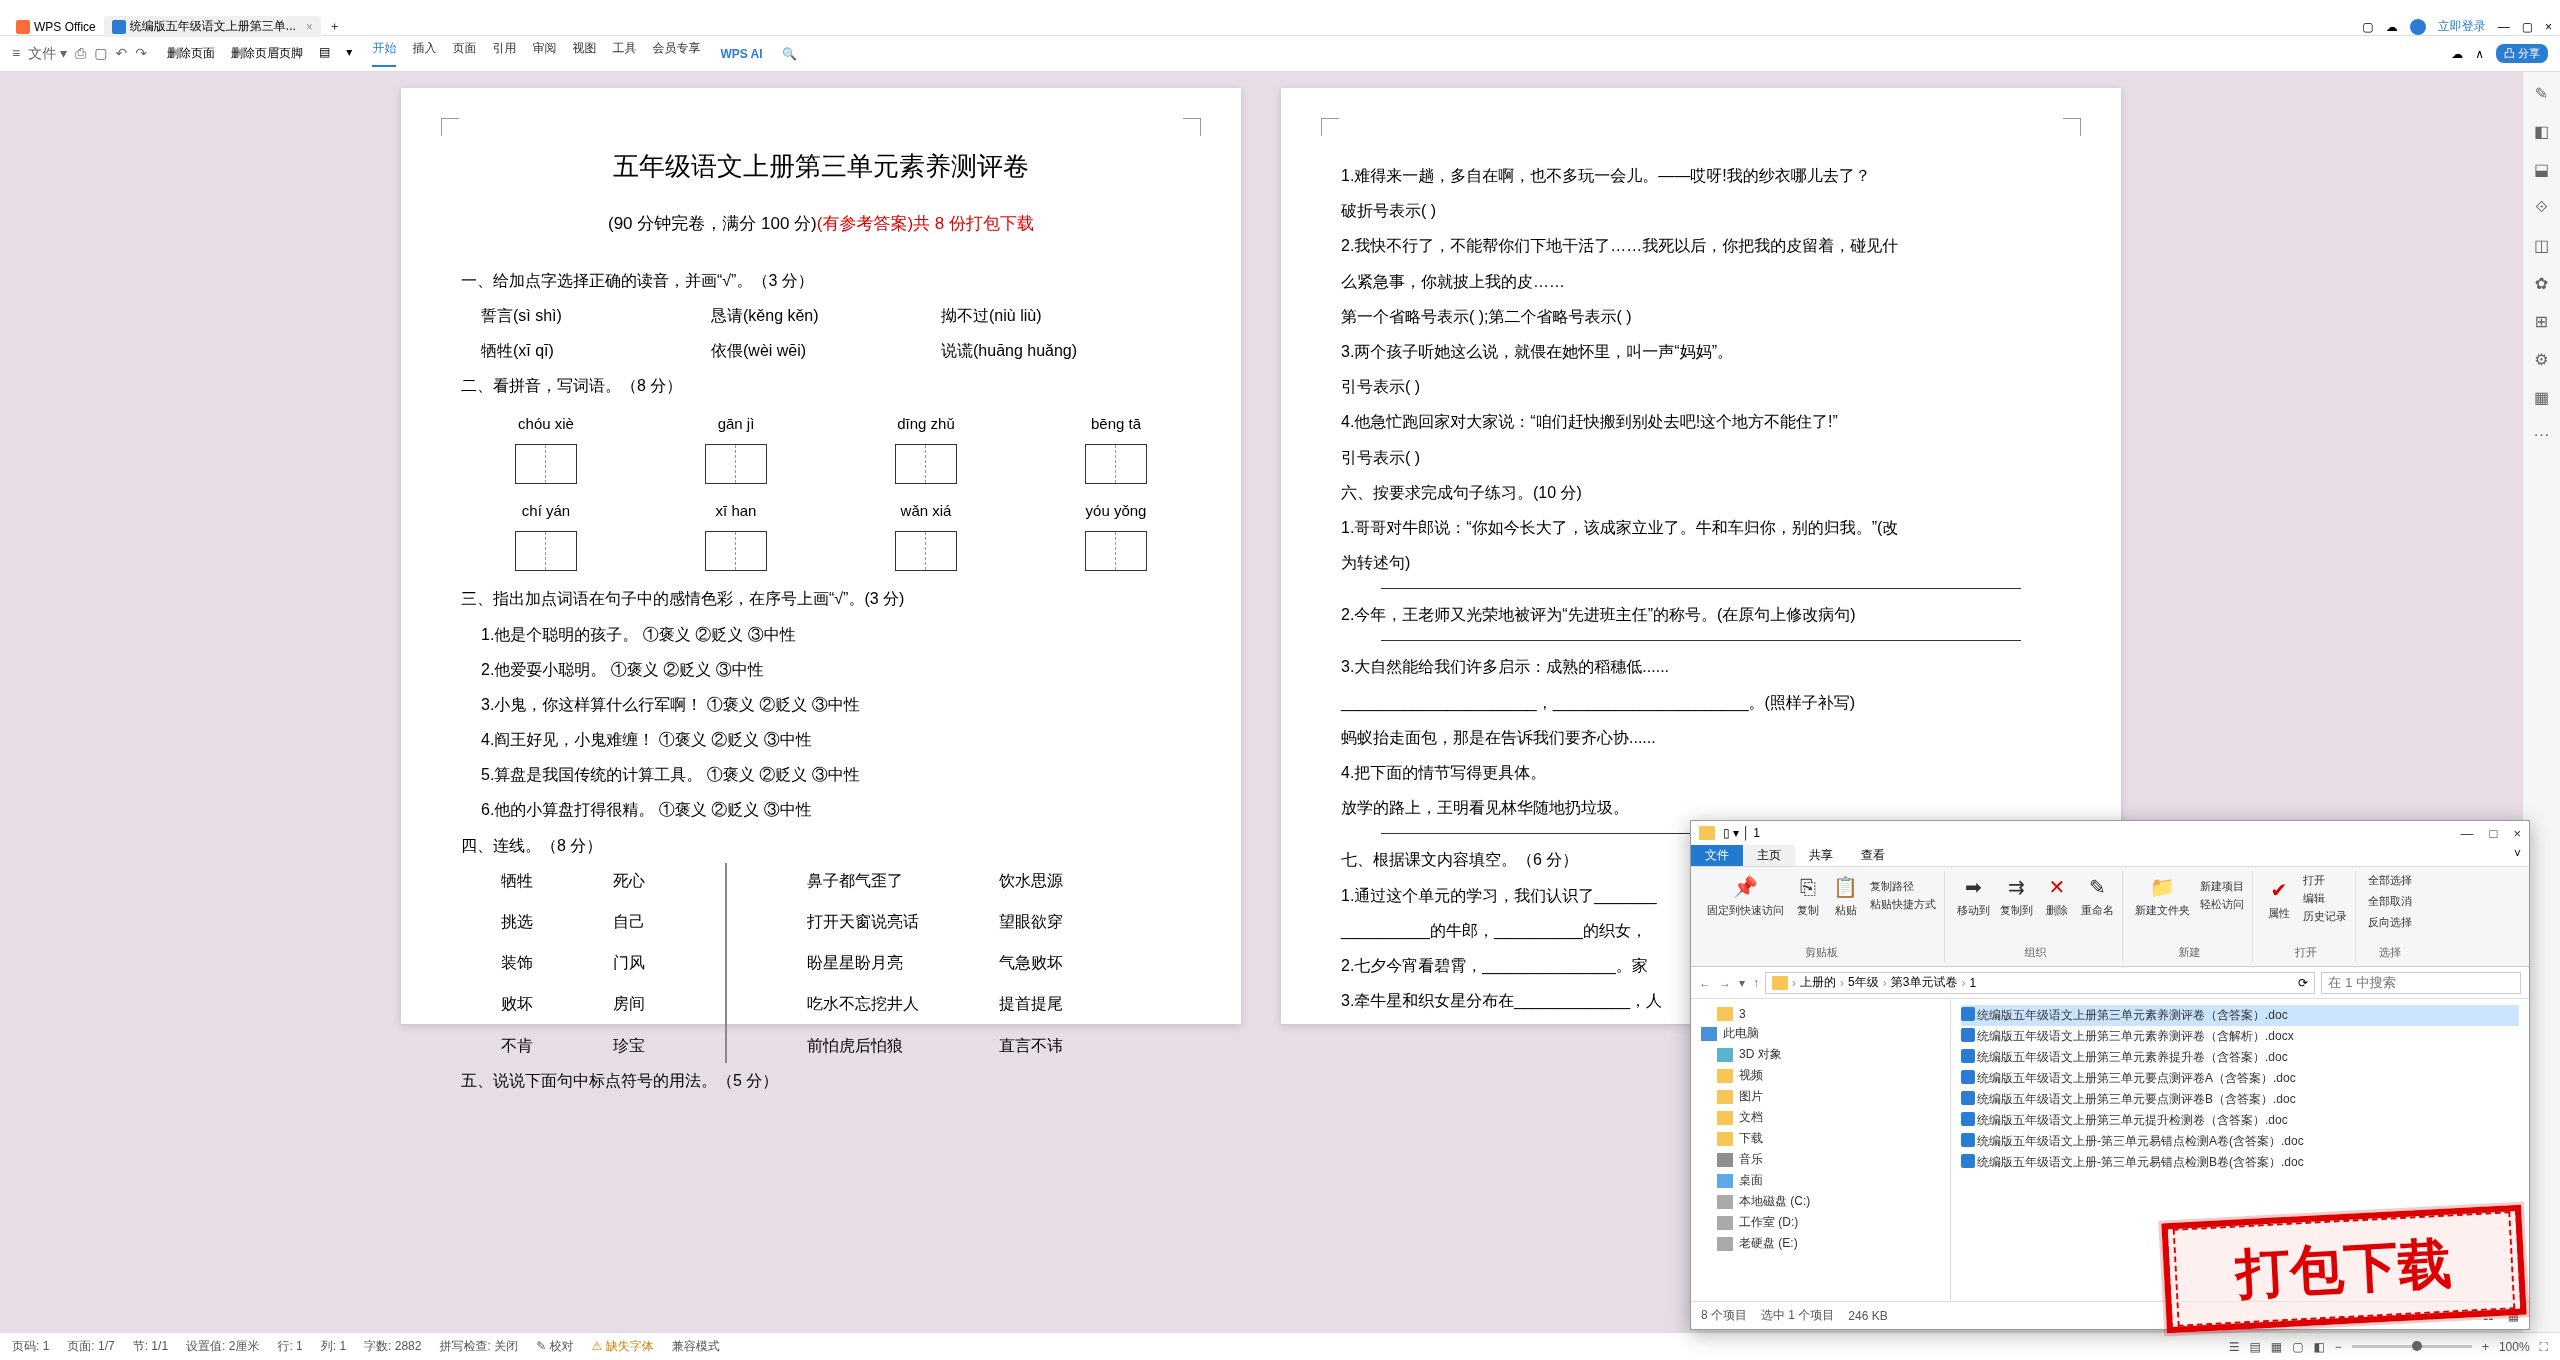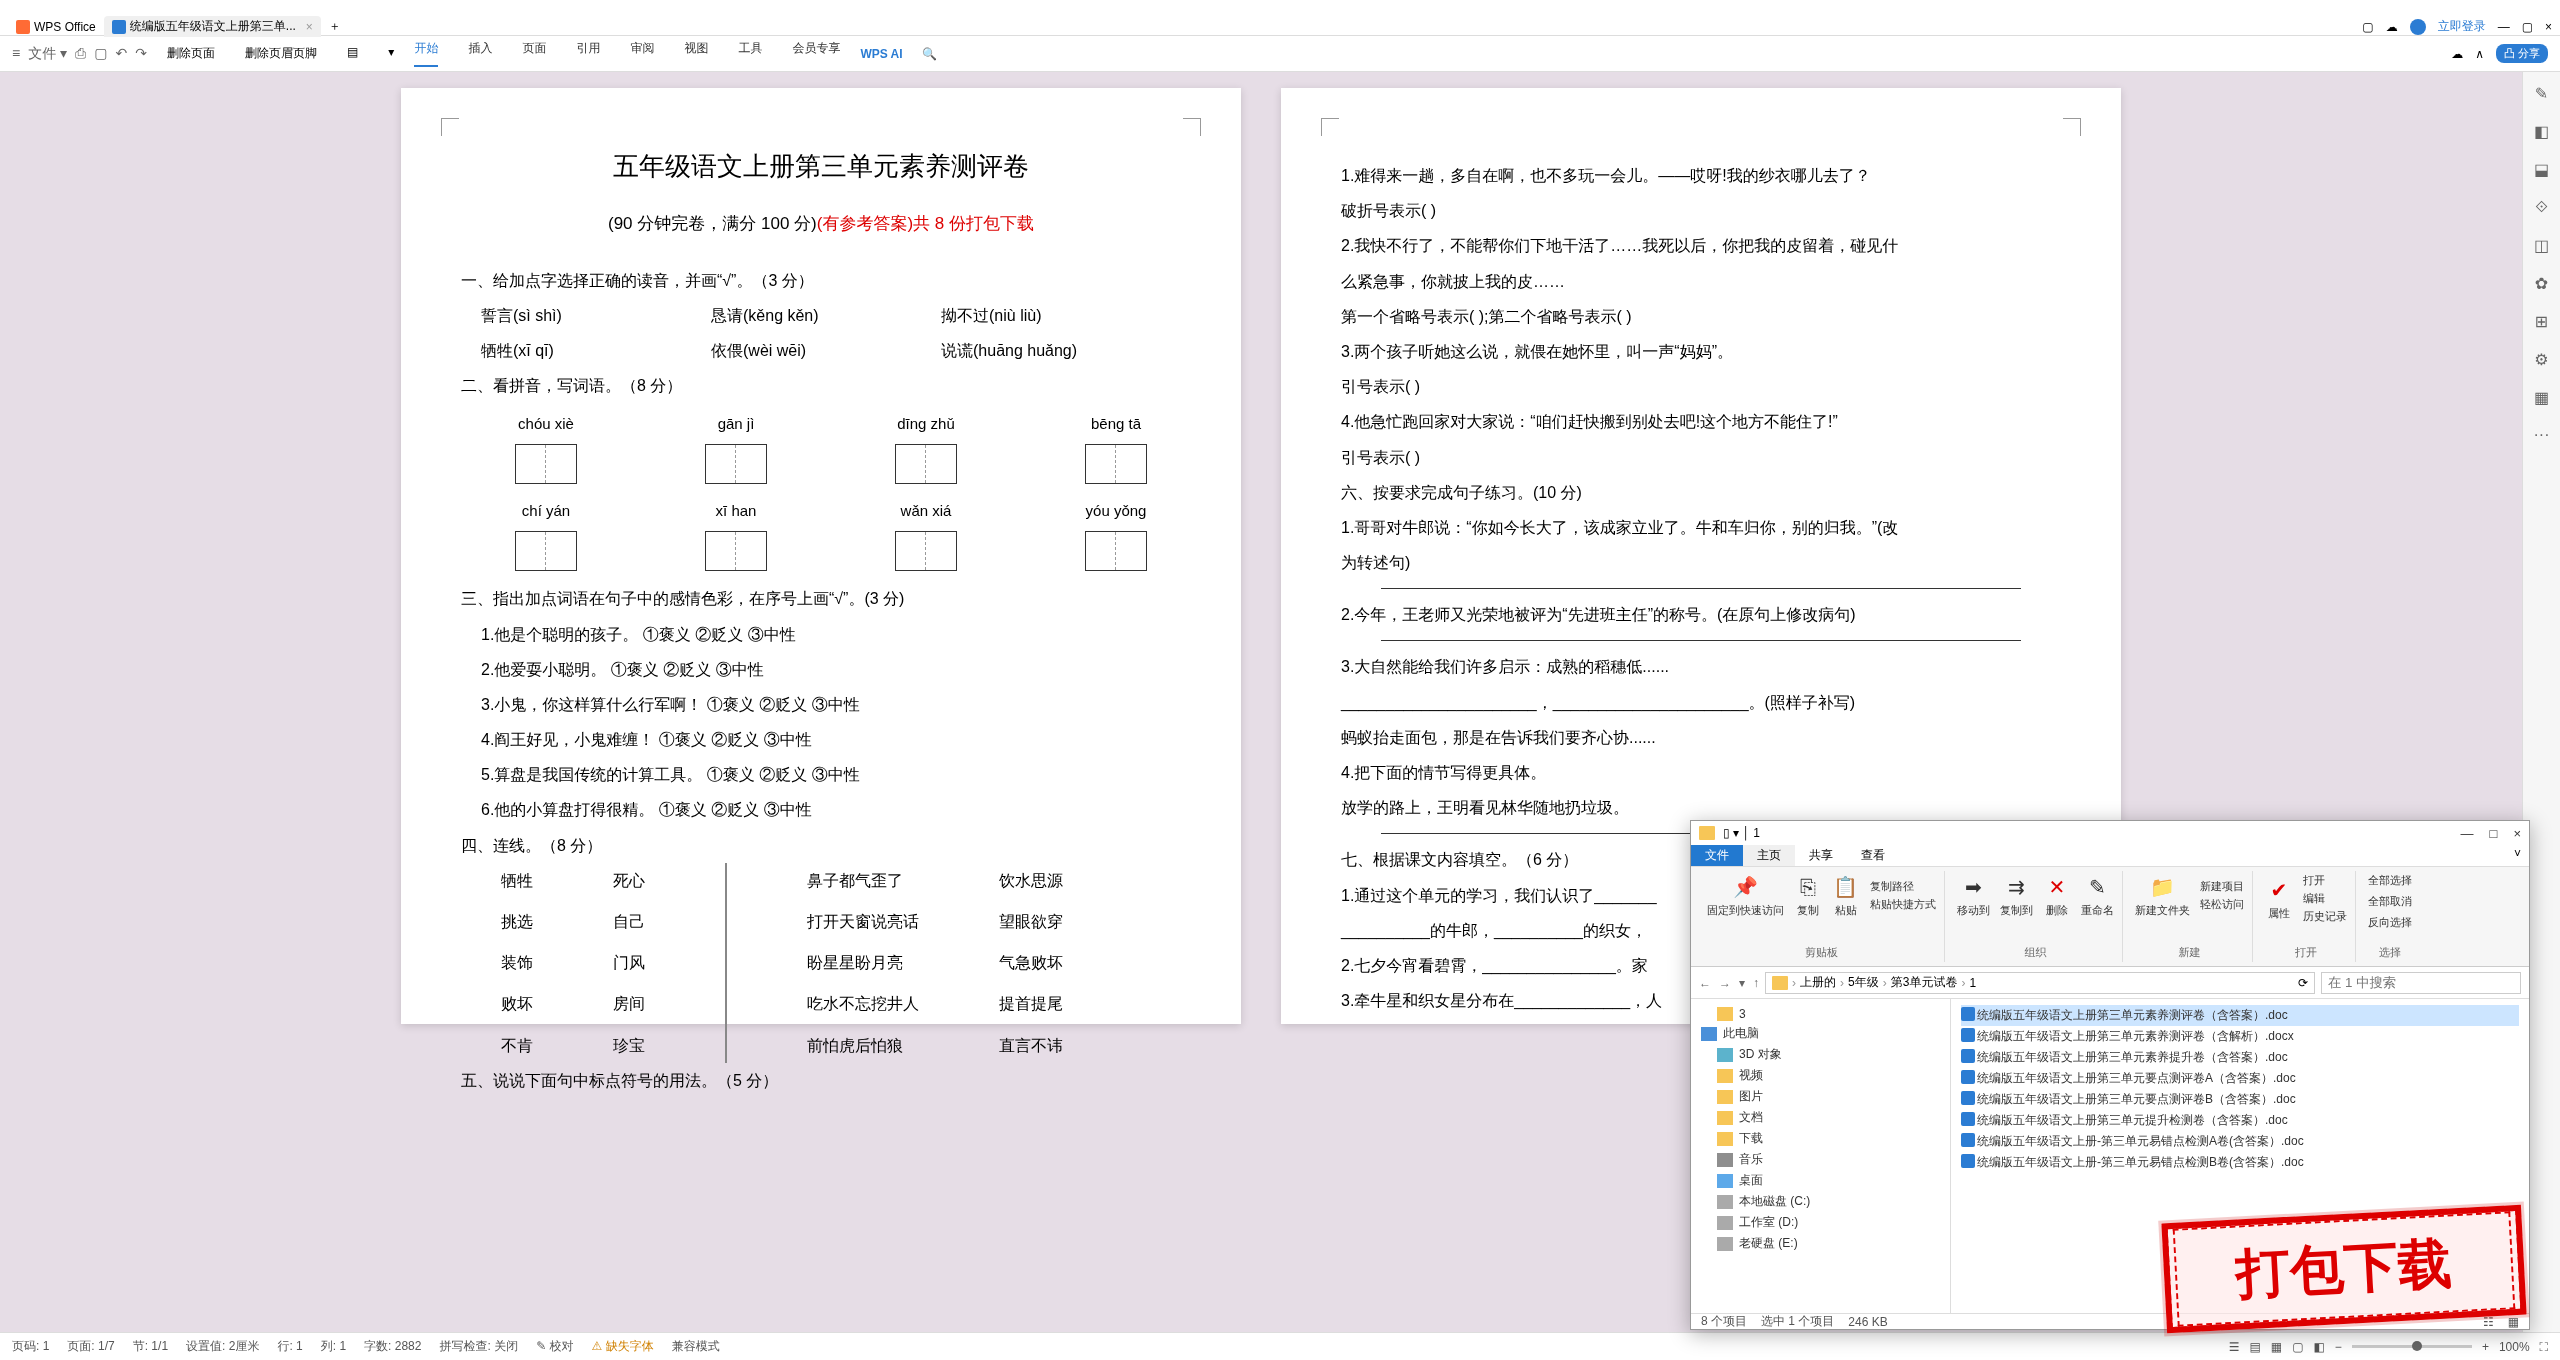--- a/index.html
+++ b/index.html
@@ -4,21 +4,21 @@
 <style>
 *{margin:0;padding:0;box-sizing:border-box;font-family:"Microsoft YaHei",Arial,sans-serif}
 body{background:#e6dde6;width:2560px;height:1360px;overflow:hidden;position:relative}
 .titlebar{height:18px;background:#fff;display:flex;align-items:center;padding:0 12px;font-size:12px}
 .tabbar{height:18px;background:#fff;display:flex;align-items:center;padding:0 8px;font-size:12px;border-bottom:1px solid #ddd}
 .tab{padding:2px 8px;display:flex;align-items:center;gap:4px}
 .tab.active{background:#f0f0f0;border-radius:4px 4px 0 0}
 .wps-icon{width:14px;height:14px;background:#ff6b35;border-radius:2px;display:inline-block}
 .doc-icon{width:14px;height:14px;background:#2b7cd3;border-radius:2px;display:inline-block}
 .menubar{height:36px;background:#fff;display:flex;align-items:center;padding:0 12px;font-size:12px;gap:20px;border-bottom:1px solid #ddd}
-.menu-group{display:flex;gap:30px}
+.menu-group{display:flex;gap:16px}
 .menu-item{color:#333;cursor:pointer}
 .menu-item.active{color:#2b7cd3;border-bottom:2px solid #2b7cd3;padding-bottom:8px}
 .menu-icons{display:flex;gap:8px;font-size:14px;color:#666}
 .wps-ai{color:#2b7cd3;font-weight:bold}
 .right-tools{margin-left:auto;display:flex;gap:12px;align-items:center}
 .login-btn{color:#2b7cd3;font-size:12px}
 .share-btn{background:#2b7cd3;color:#fff;padding:2px 8px;border-radius:8px;font-size:11px}
 .user-icon{width:16px;height:16px;border-radius:50%;background:#2b7cd3;display:inline-block}
 .workspace{position:absolute;top:72px;bottom:28px;left:0;right:38px;background:#e6dde6;display:flex;justify-content:center;gap:40px;padding-top:16px;overflow:hidden}
 .page{width:840px;height:936px;background:#fff;box-shadow:0 2px 8px rgba(0,0,0,0.15);padding:50px 60px;font-size:16px;line-height:2.2;font-family:"SimSun",serif;position:relative}
@@ -76,21 +76,21 @@
 .ti-folder{background:#f7c657}
 .ti-pc{background:#4a90d9}
 .ti-drive{background:#aaa}
 .ti-3d{background:#5cb3cc}
 .ti-music{background:#8e8e8e}
 .ti-desktop{background:#5da9e9}
 .exp-files{flex:1;padding:6px 10px;overflow:auto}
 .file-item{padding:2px 0;display:flex;gap:2px;font-size:12px;color:#333;white-space:nowrap}
 .file-item.selected{background:#cce5ff}
 .file-ico{width:14px;height:14px;background:#2b7cd3;border-radius:2px;display:inline-block;flex-shrink:0}
-.exp-status{height:16px;border-top:1px solid #ddd;display:flex;align-items:center;padding:0 10px;font-size:12px;color:#555;gap:14px}
+.exp-status{height:28px;border-top:1px solid #ddd;display:flex;align-items:center;padding:0 10px;font-size:12px;color:#555;gap:14px}
 .stamp{position:absolute;right:36px;bottom:36px;width:360px;height:110px;border:6px solid #d00;background:rgba(255,230,230,0.6);transform:rotate(-3deg);display:flex;align-items:center;justify-content:center;color:#d00;font-size:54px;font-weight:bold;font-family:"KaiTi","STKaiti",serif;box-shadow:0 0 0 3px rgba(200,0,0,0.2)}
 .stamp::before,.stamp::after{content:"";position:absolute;width:100%;height:100%;border:2px dashed #d00;pointer-events:none}
 .stamp::after{transform:scale(0.96)}
 .missing-font{color:#d08000}
 </style>
 </head>
 <body>
 
 <div class="titlebar"></div>
 <div class="tabbar">

